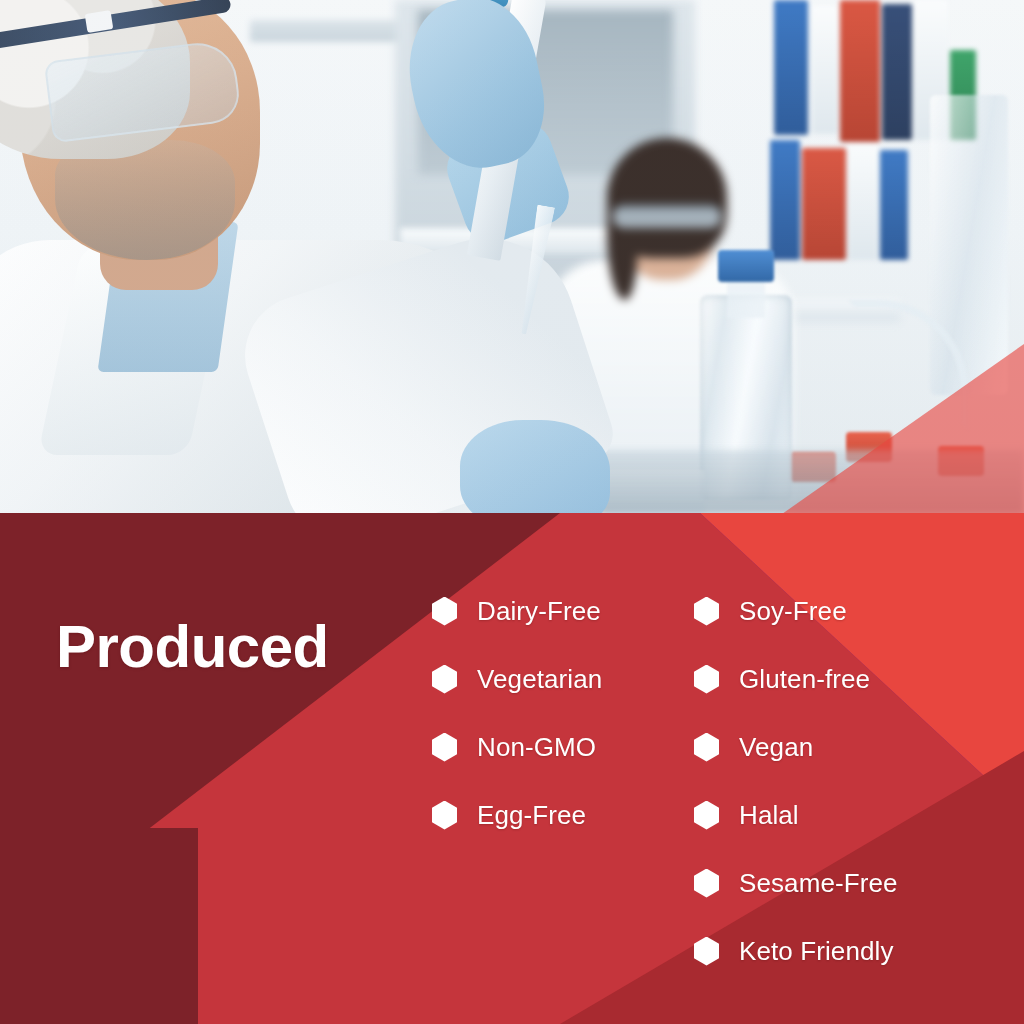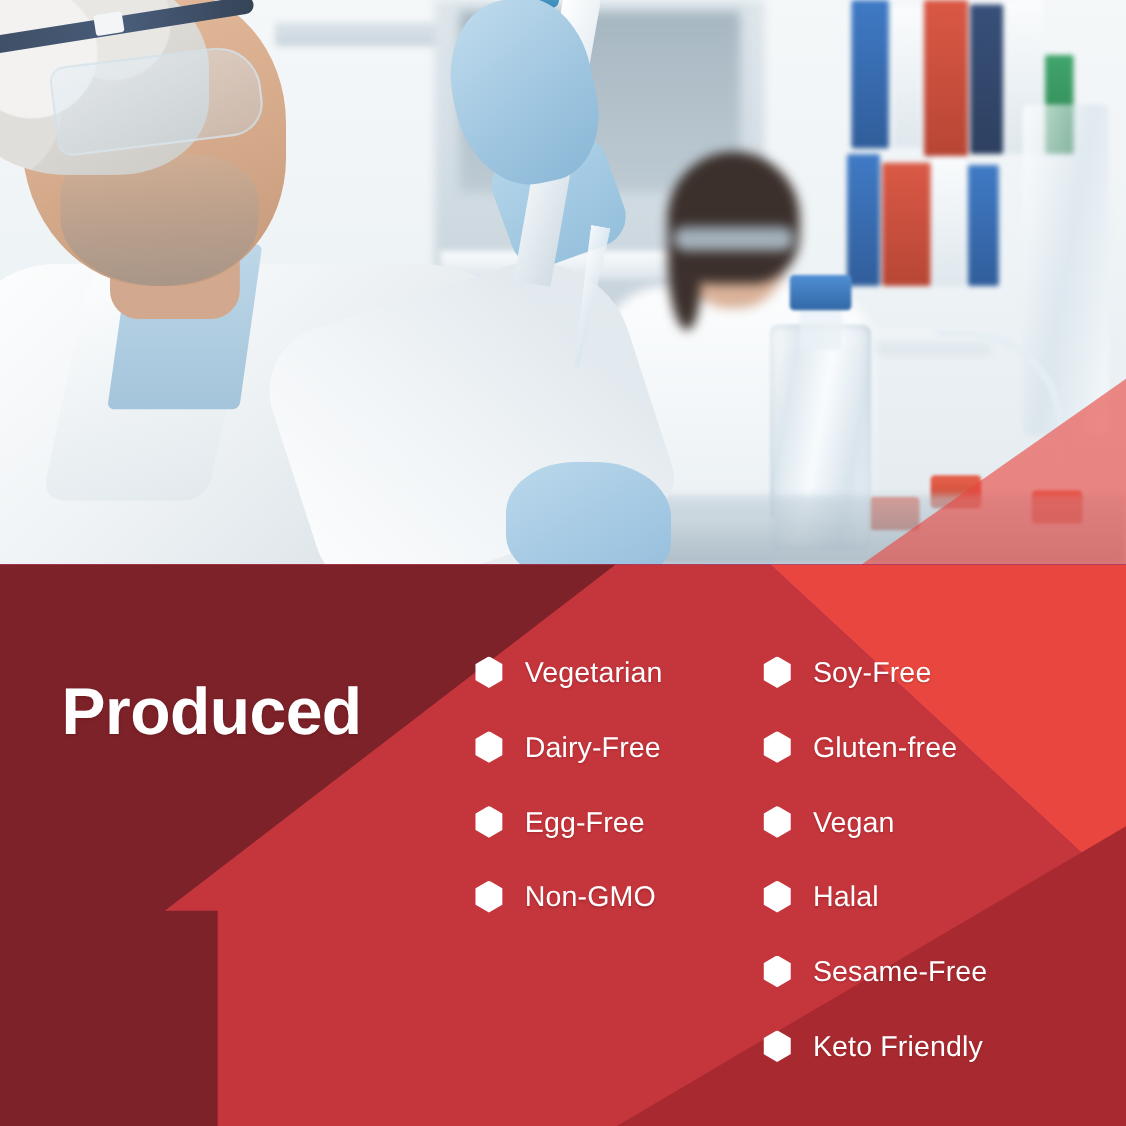--- a/index.html
+++ b/index.html
@@ -445,33 +445,33 @@
 
     <h1 class="headline">
       <span class="hl-line">Produced</span>
     </h1>
 
     <div class="certs">
 
       <div class="cert-col">
         <div class="cert-row">
           <span class="hexbullet"></span>
+          <span class="cert-label">Dairy-Free</span>
+        </div>
+        <div class="cert-row">
+          <span class="hexbullet"></span>
           <span class="cert-label">Vegetarian</span>
         </div>
         <div class="cert-row">
           <span class="hexbullet"></span>
-          <span class="cert-label">Dairy-Free</span>
+          <span class="cert-label">Non-GMO</span>
         </div>
         <div class="cert-row">
           <span class="hexbullet"></span>
           <span class="cert-label">Egg-Free</span>
-        </div>
-        <div class="cert-row">
-          <span class="hexbullet"></span>
-          <span class="cert-label">Non-GMO</span>
         </div>
       </div>
 
       <div class="cert-col">
         <div class="cert-row">
           <span class="hexbullet"></span>
           <span class="cert-label">Soy-Free</span>
         </div>
         <div class="cert-row">
           <span class="hexbullet"></span>

